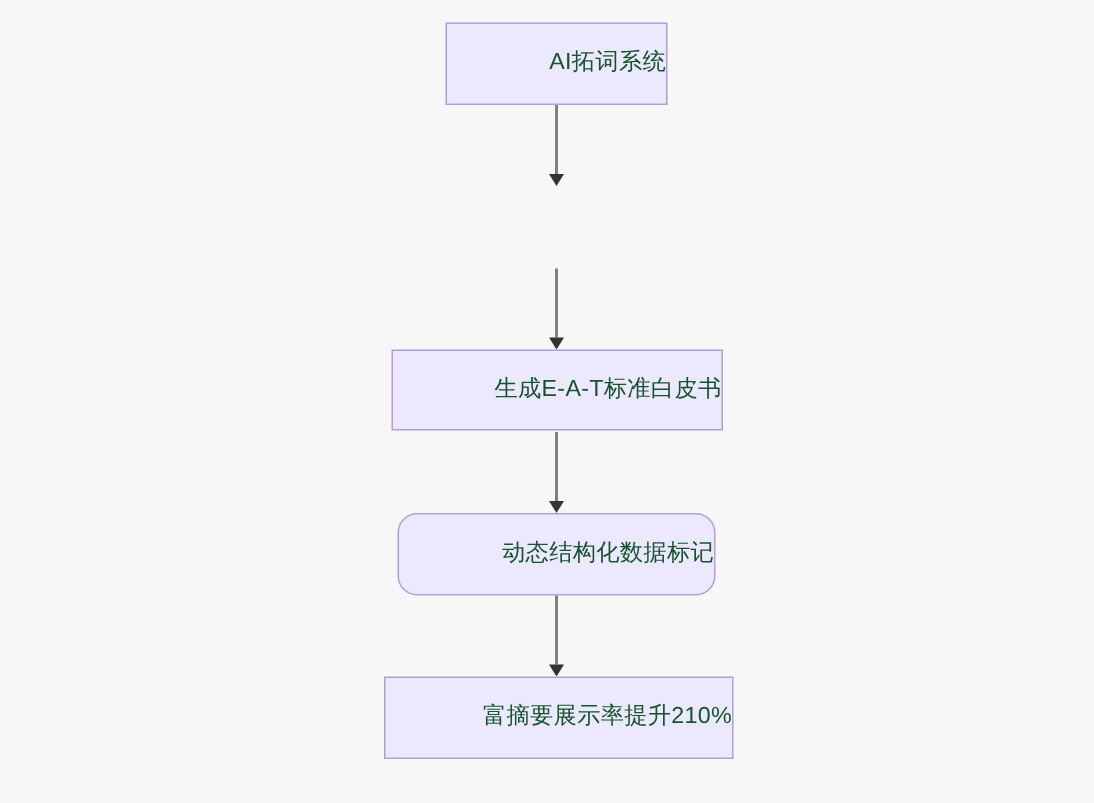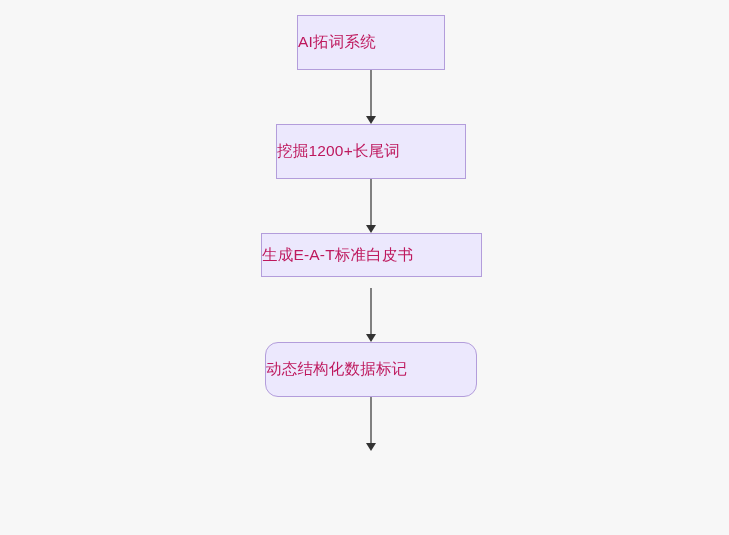--- a/index.html
+++ b/index.html
@@ -19,22 +19,22 @@
     height: 535px;
     background: #f7f7f7;
   }
   .node {
     position: absolute;
     box-sizing: border-box;
     background: #ece8fd;
     border: 1.7px solid #b39ddb;
     display: flex;
     align-items: center;
-    justify-content: flex-start;
-    color: #be185d;
+    justify-content: flex-end;
+    color: #14532d;
     font-size: 15.5px;
     line-height: 1.2;
     letter-spacing: 0.2px;
     white-space: nowrap;
     -webkit-font-smoothing: antialiased;
   }
   .node-label {
     display: block;
     text-align: center;
   }
@@ -82,26 +82,26 @@
 
   <div class="connector" style="left:361px; top:397px; height:54px;">
     <div class="stem" style="height:46px;"></div>
     <div class="arrowhead" style="top:46px;"></div>
   </div>
 
   <div class="node" style="left:297px; top:15px; width:148px; height:55px;">
     <span class="node-label">AI拓词系统</span>
   </div>
 
-  <div class="node" style="left:276px; top:124px; width:190px; height:55px;">
-    <span class="node-label">挖掘1200+长尾词</span>
-  </div>
 
-  <div class="node" style="left:261px; top:233px; width:221px; height:44px;">
+  <div class="node" style="left:261px; top:233px; width:221px; height:54px;">
     <span class="node-label">生成E-A-T标准白皮书</span>
   </div>
 
   <div class="node" style="left:265px; top:342px; width:212px; height:55px;border-radius:13px;">
     <span class="node-label">动态结构化数据标记</span>
   </div>
 
+  <div class="node" style="left:256px; top:451px; width:233px; height:55px;">
+    <span class="node-label">富摘要展示率提升210%</span>
+  </div>
 
 </div>
 
 </body></html>

